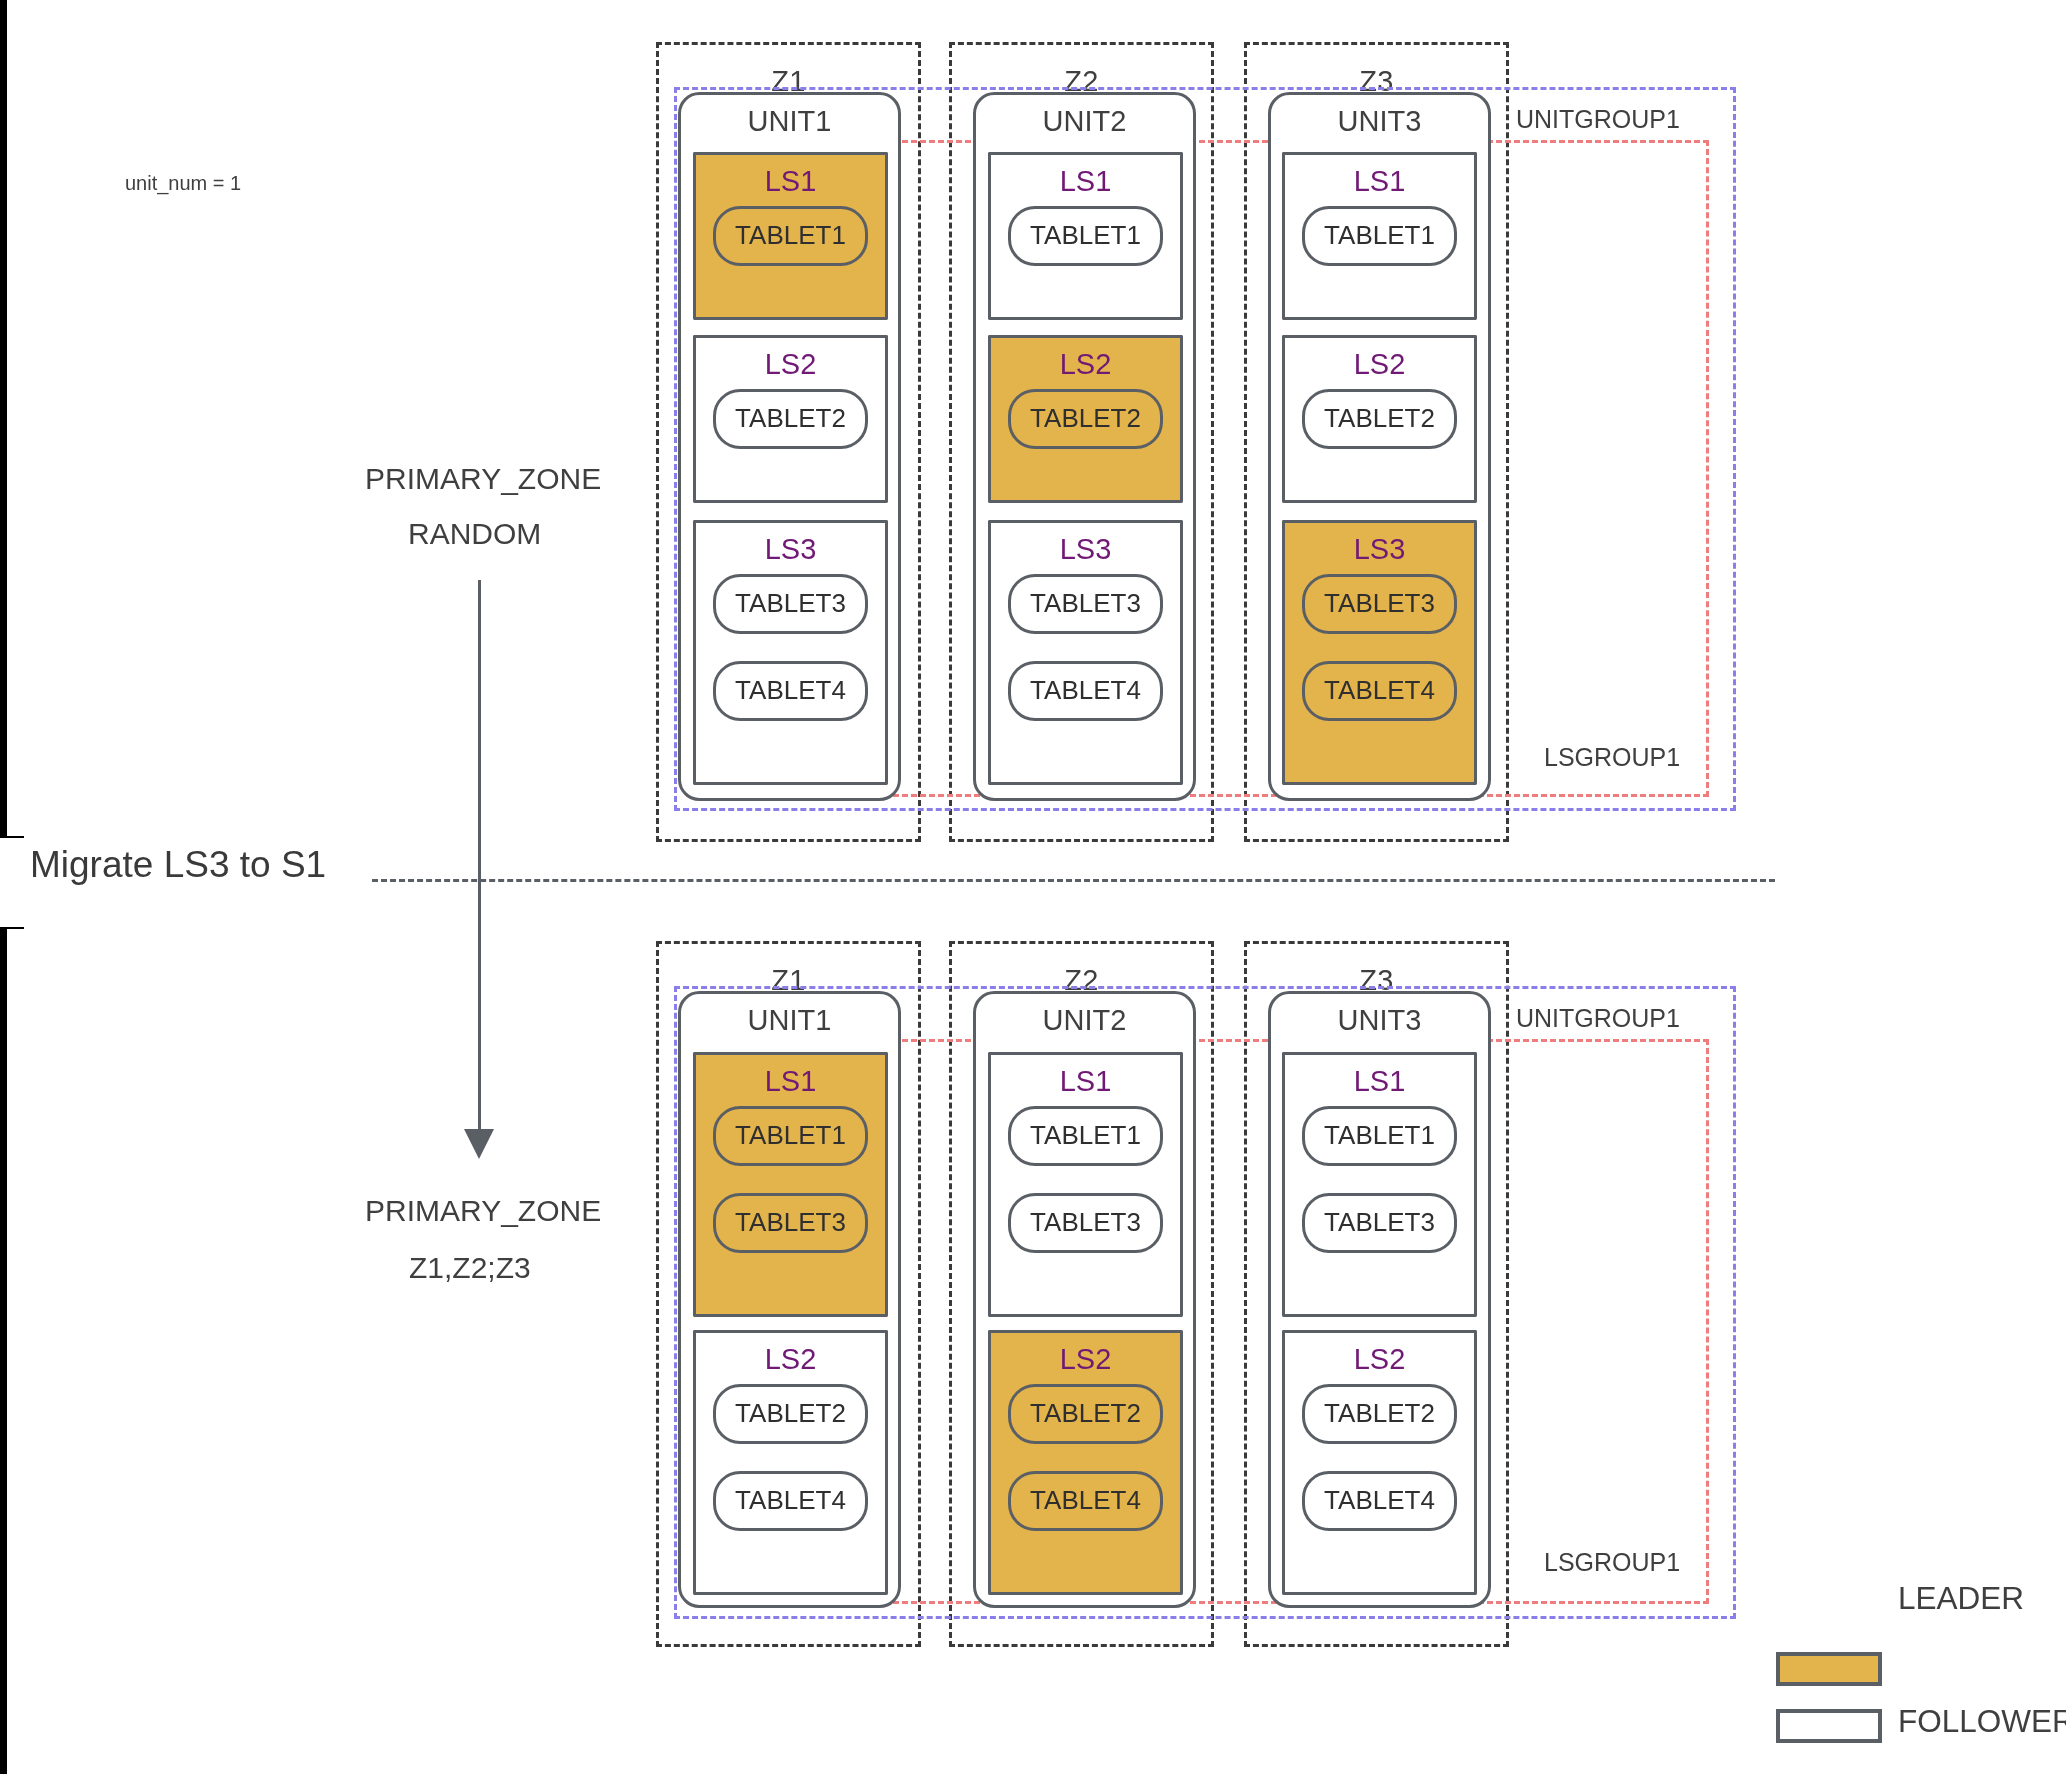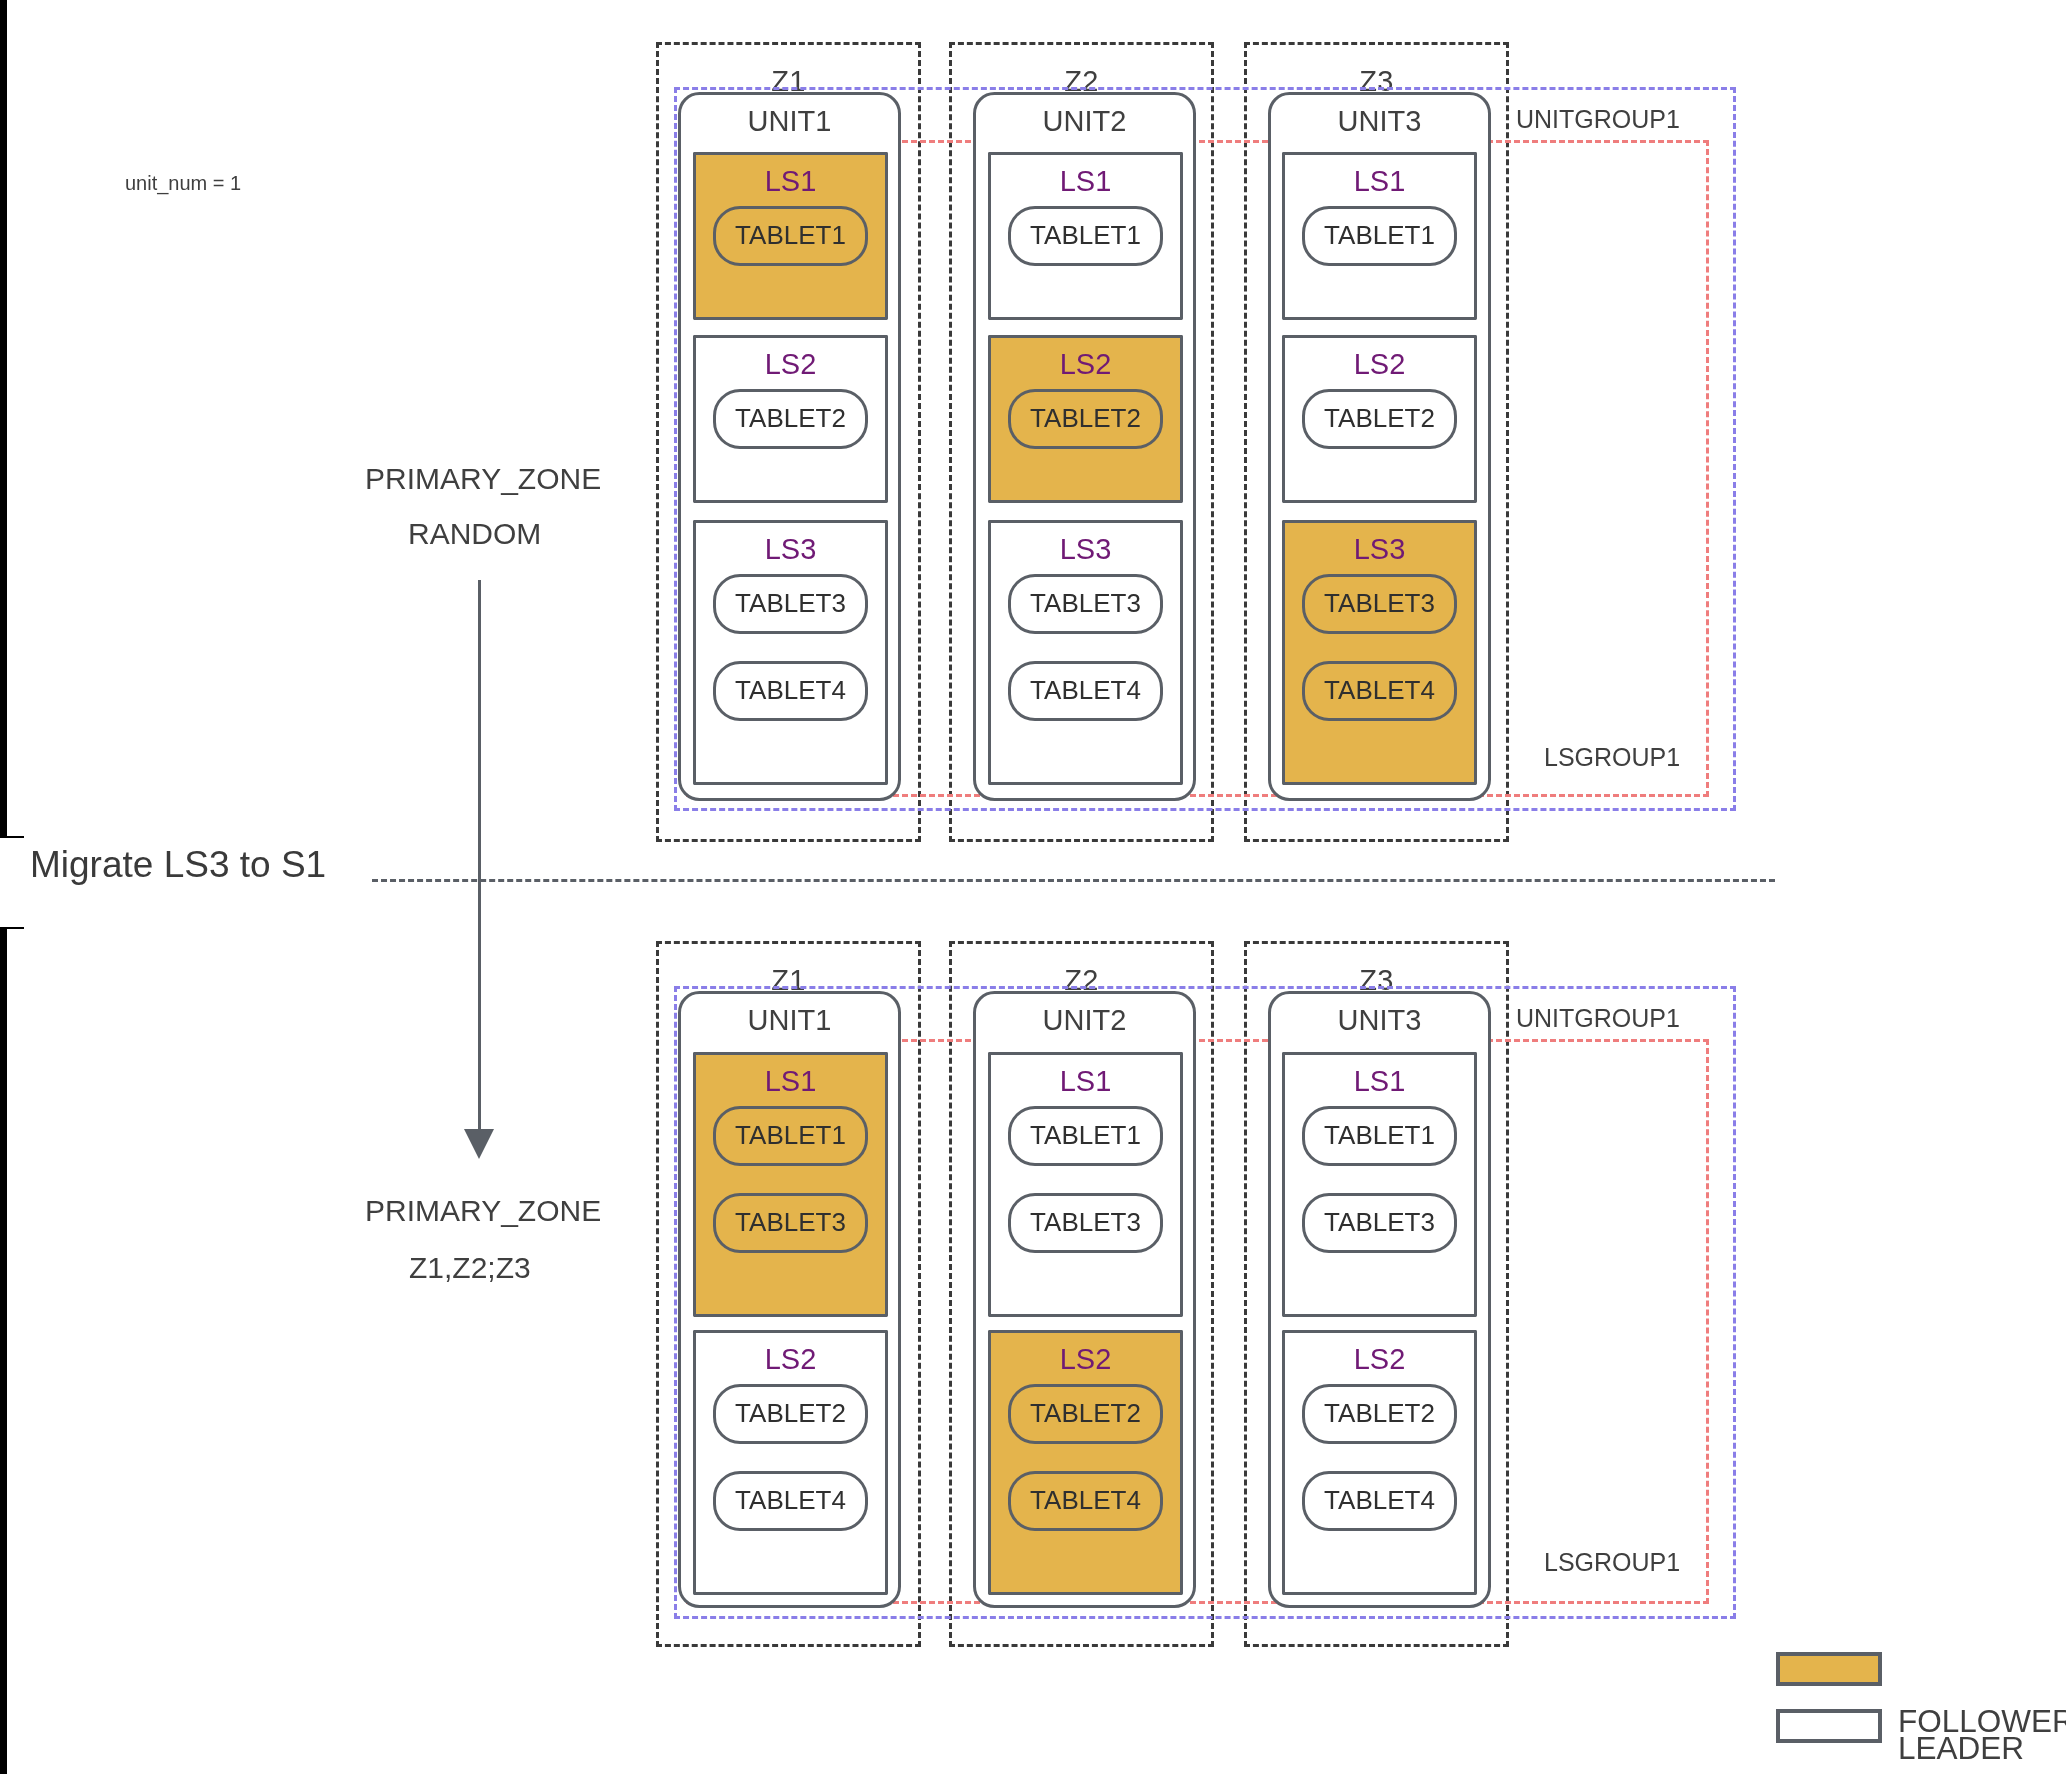--- a/index.html
+++ b/index.html
@@ -307,20 +307,20 @@
     </div>
     <div class="abs ls-box" style="left:1282px; top:1330px; width:195px; height:265px;">
       <div class="ls-label">LS2</div>
       <div class="tablet" style="width:155px;height:60px;margin-bottom:27px;">TABLET2</div>
       <div class="tablet" style="width:155px;height:60px;">TABLET4</div>
     </div>
   </div>
 
   <div>
     <div class="legend-swatch" style="left:1776px; top:1652px; width:106px; height:34px; background:#e4b44c;"></div>
-    <div class="legend-text" style="left:1898px; top:1730px;">LEADER</div>
+    <div class="legend-text" style="left:1898px; top:1580px;">LEADER</div>
 
     <div class="legend-swatch" style="left:1776px; top:1709px; width:106px; height:34px; background:#ffffff;"></div>
     <div class="legend-text" style="left:1898px; top:1703px;">FOLLOWER</div>
   </div>
 
 </div>
 
 
 </body></html>

